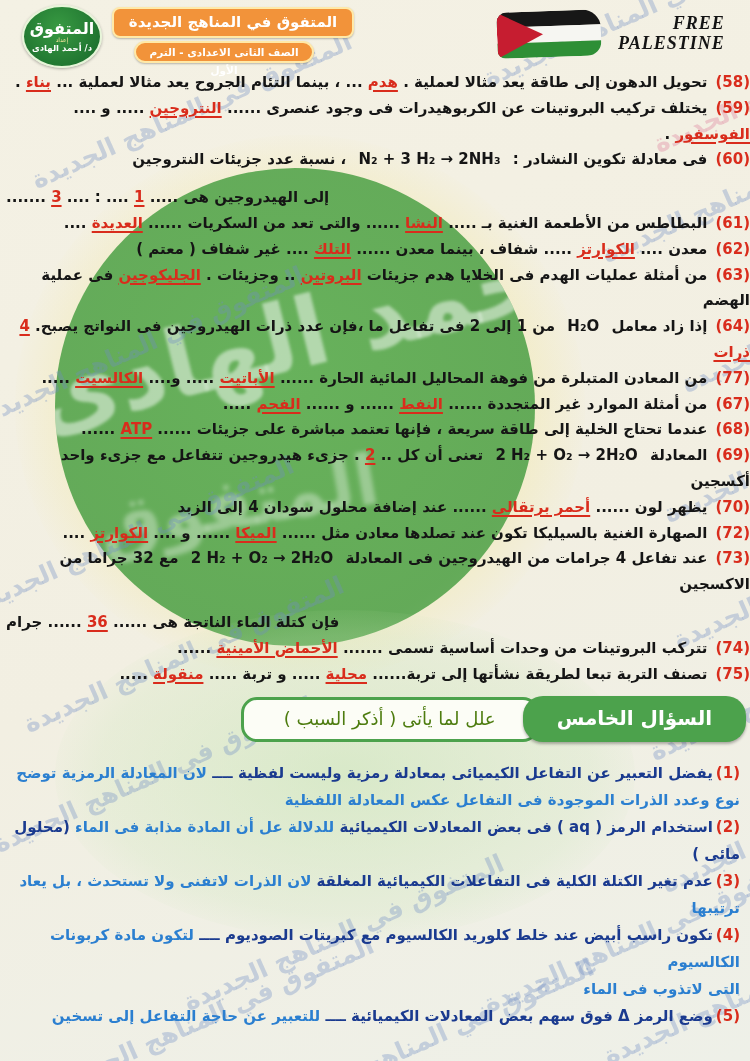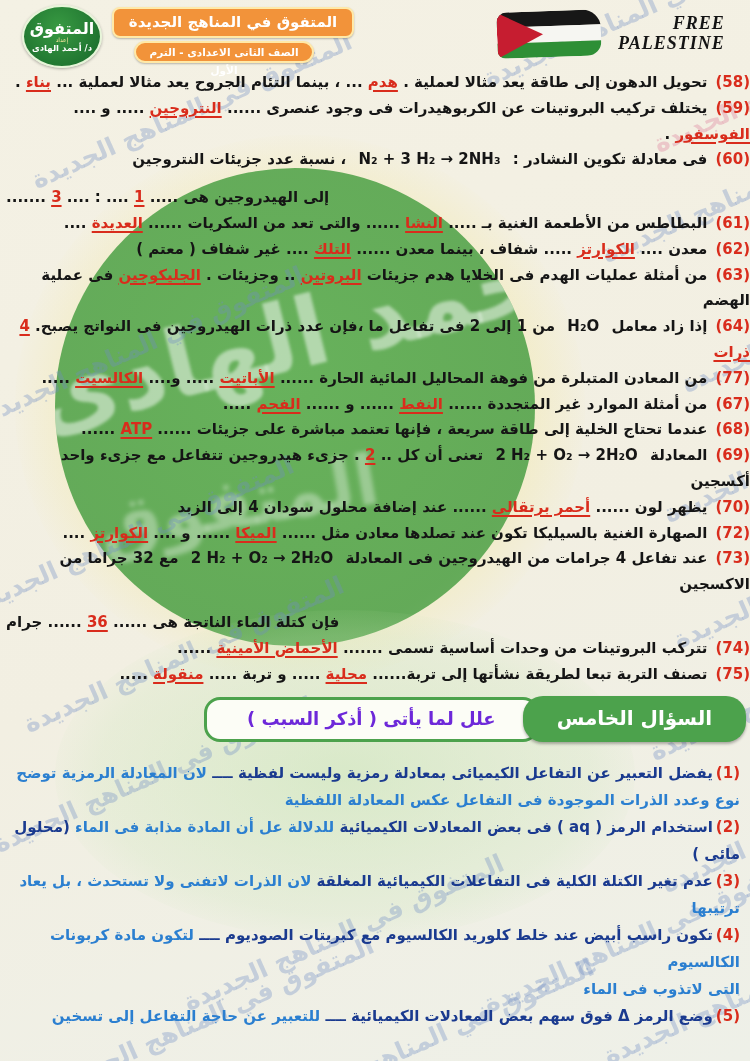--- a/index.html
+++ b/index.html
@@ -56,21 +56,21 @@
   .line.cont { text-align:left;margin-top:12px; }
   .qnum { color:#d92c1c; margin-left:8px; }
   .seg-t { color:#151515; }
   .seg-a { color:#d92c1c; text-decoration:underline; text-decoration-thickness:1.5px; text-underline-offset:3px; }
   .seg-e { color:#151515; direction:ltr; unicode-bidi:isolate; display:inline-block; margin:0 7px; }
 
   
   .section-header { display:flex; direction:rtl; align-items:center; margin:9px 4px 0; }
   .sh-pill { background:#4ca24c; color:#fff; font-size:20px; font-weight:bold; padding:10px 34px 12px;
         border-radius:20px; z-index:2; box-shadow:0 2px 3px rgba(0,0,0,.3); }
-  .sh-box { background:#fcfdf6; border:3px solid #4ca24c; color:#6d28d9; font-size:18px; font-weight:bold;
+  .sh-box { background:#fcfdf6; border:3px solid #4ca24c; color:#4d7c0f; font-size:18px; font-weight:normal;
         padding:8px 40px 10px; border-radius:16px; margin-right:-16px; z-index:1; }
 
   
   #reasons { direction:rtl; padding:18px 10px 0 8px; font-weight:bold; }
   .rline { line-height:27px; font-size:15px; }
   .rline.cont { text-align:right; }
   .rline.cont.center { }
   .rnum { color:#d92c1c; margin-left:3px; }
   .seg-q { color:#1a3a8f; }
   .seg-x { color:#2b7fd0; }

